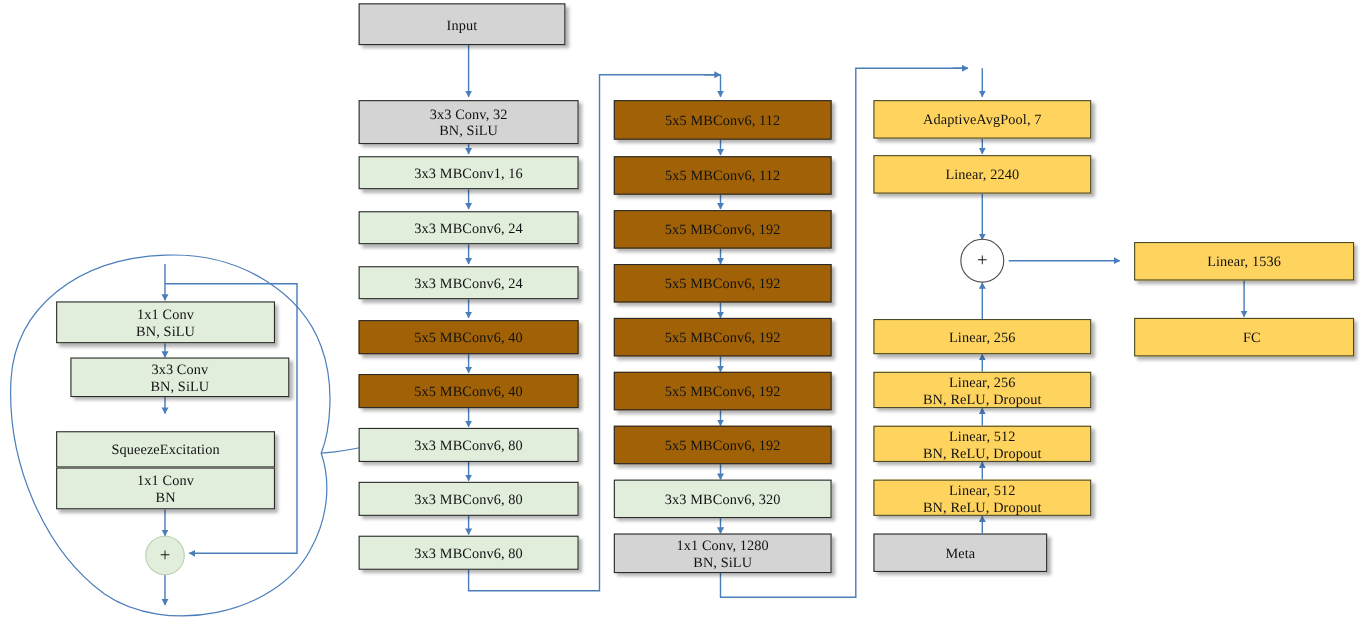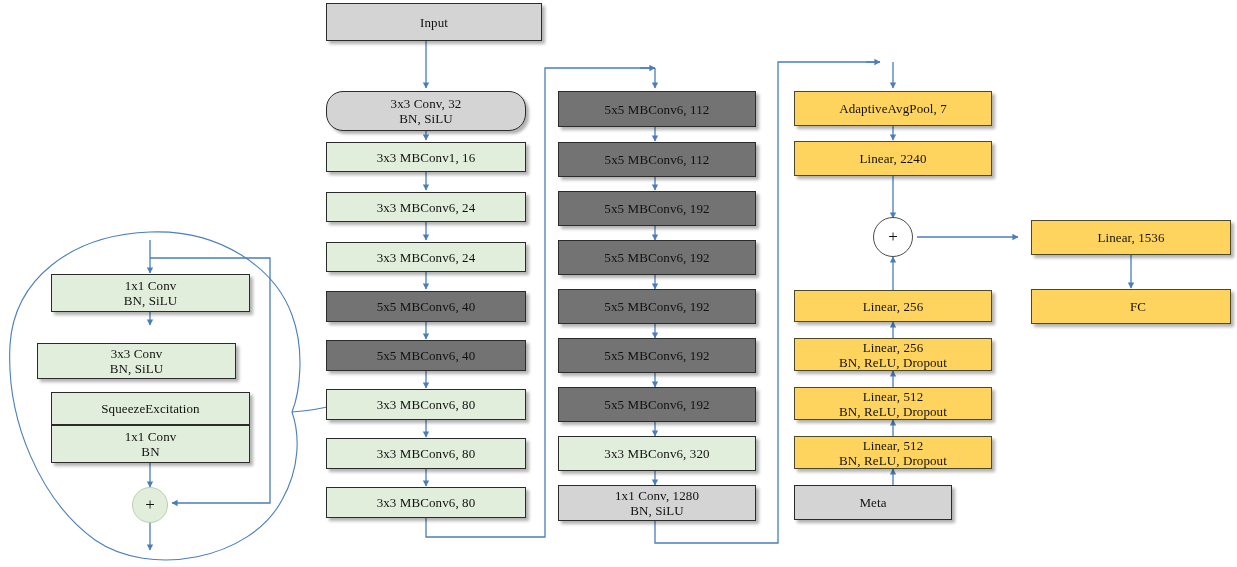--- a/index.html
+++ b/index.html
@@ -18,21 +18,21 @@
     text-align:center;
     font-size:13px;
     line-height:15px;
     color:#111111;
     letter-spacing:.1px;
     box-shadow:3px 3px 3px rgba(0,0,0,0.30);
     white-space:pre-line;
   }
   .gray  {background:#d4d4d4;}
   .green {background:#e2eedc;}
-  .blue  {background:#737373;}
+  .blue  {background:#a16207;}
   .yellow{background:#ffd45e;border-color:#4a4a2a;}
   .plus{
     position:absolute;
     box-sizing:border-box;
     border-radius:50%;
     display:flex;align-items:center;justify-content:center;
     font-size:17px;color:#111;
   }
   .plus.white{background:#ffffff;border:1px solid #4a4a4a;}
   .plus.green{background:#e2eedc;border:1px solid #b9cfae;}
@@ -106,23 +106,23 @@
       <line x1="150" y1="361" x2="150" y2="376" marker-end="url(#ah)"></line>
       <line x1="150" y1="409" x2="150" y2="425" marker-end="url(#ah)"></line>
       <line x1="150" y1="463" x2="150" y2="487" marker-end="url(#ah)"></line>
 
       <path d="M150,258 L270,258 L270,503 L172,503" marker-end="url(#ah)"></path>
 
       <line x1="150" y1="519" x2="150" y2="550" marker-end="url(#ah)"></line>
     </g>
   </svg>
 
-  <div class="node gray" style="left:326px;top:3px;width:216px;height:38px;">Input</div>
+  <div class="node gray" style="left:326px;top:3px;width:188px;height:38px;">Input</div>
 
-  <div class="node gray" style="left:326px;top:91px;width:200px;height:40px;border-radius:17px;">3x3 Conv, 32
+  <div class="node gray" style="left:326px;top:91px;width:200px;height:40px;">3x3 Conv, 32
 BN, SiLU</div>
 
   <div class="node green" style="left:326px;top:142px;width:200px;height:30px;">3x3 MBConv1, 16</div>
 
   <div class="node green" style="left:326px;top:192px;width:200px;height:30px;">3x3 MBConv6, 24</div>
 
   <div class="node green" style="left:326px;top:242px;width:200px;height:30px;">3x3 MBConv6, 24</div>
 
   <div class="node blue" style="left:326px;top:291px;width:200px;height:31px;">5x5 MBConv6, 40</div>
 
@@ -172,21 +172,21 @@
 
   <div class="node gray" style="left:794px;top:485px;width:158px;height:35px;">Meta</div>
 
   <div class="node yellow" style="left:1031px;top:220px;width:200px;height:35px;">Linear, 1536</div>
 
   <div class="node yellow" style="left:1031px;top:289px;width:200px;height:35px;padding-left:14px;">FC</div>
 
   <div class="node green" style="left:51px;top:274px;width:199px;height:38px;">1x1 Conv
 BN, SiLU</div>
 
-  <div class="node green" style="left:37px;top:325px;width:199px;height:36px;margin-top:18px;">3x3 Conv
+  <div class="node green" style="left:64px;top:325px;width:199px;height:36px;">3x3 Conv
 BN, SiLU</div>
 
   <div class="node green" style="left:51px;top:392px;width:199px;height:33px;">SqueezeExcitation</div>
 
   <div class="node green" style="left:51px;top:425px;width:199px;height:38px;">1x1 Conv
 BN</div>
 
   <div class="plus green" style="left:132px;top:487px;width:36px;height:36px;">+</div>
 
 </div>

